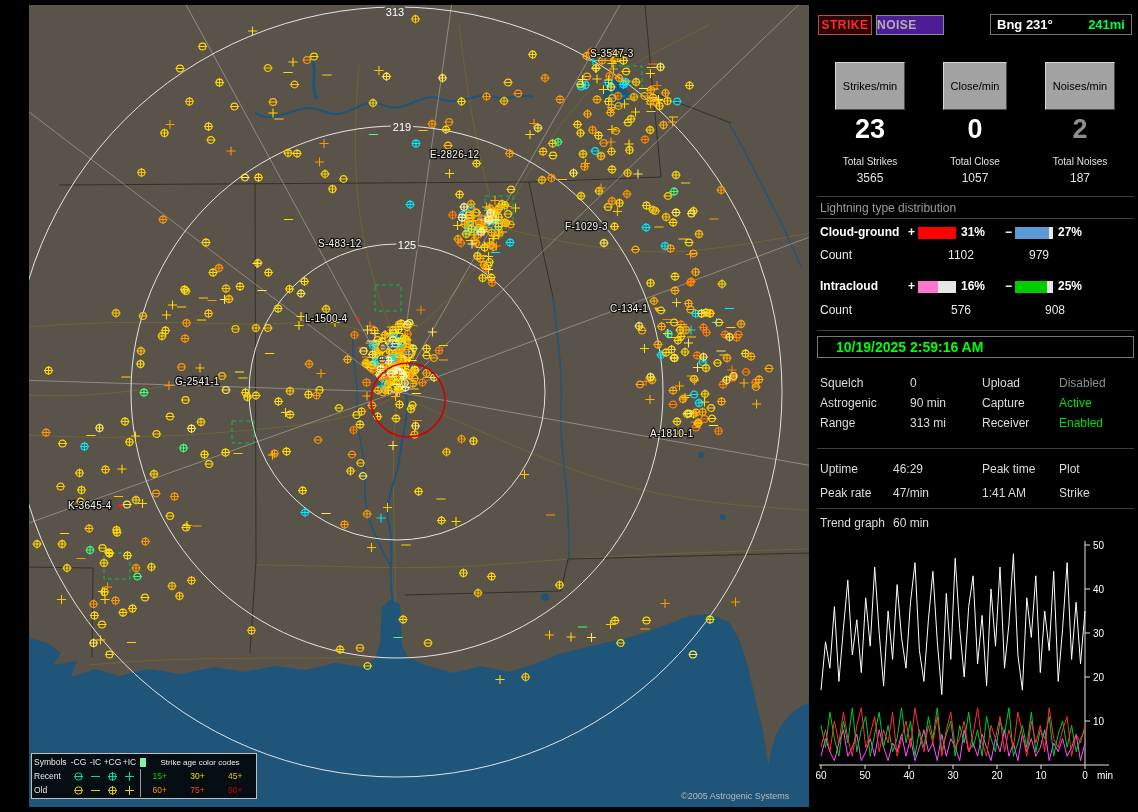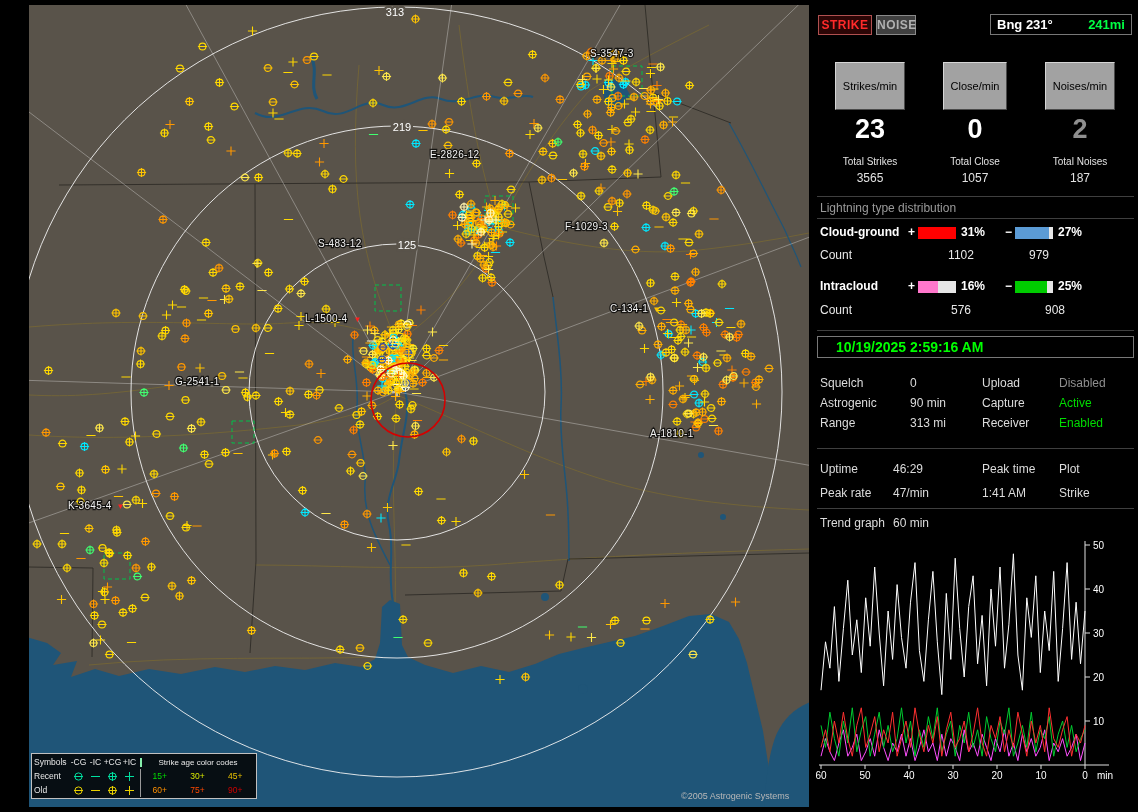--- a/index.html
+++ b/index.html
@@ -8,28 +8,28 @@
   
   #map{position:absolute;left:29px;top:5px;width:780px;height:802px;background:#59534a;overflow:hidden}
   #map svg{display:block}
   .legend{position:absolute;left:2px;bottom:8px;width:226px;border:1px solid #c0c0c0;
     background:rgba(4,4,4,.88);padding:1px 2px;z-index:5}
   .lg-row{display:flex;align-items:center;height:14px}
   .lg-label{width:36px;font-size:8.5px;color:#e8e8e8}
   .lg-sym{width:17px;display:flex;justify-content:center;font-size:8.5px;color:#e8e8e8}
   .lg-ages{flex:1;display:flex;justify-content:space-around;border-left:1px solid #999;
     font-size:8.5px;height:100%;align-items:center;margin-left:2px}
-  .lg-age-head{flex:1;border-left:2px solid #86efac;font-size:8px;text-align:center;color:#e8e8e8;margin-left:2px;line-height:9px}
+  .lg-age-head{flex:1;border-left:6px solid #86efac;font-size:8px;text-align:center;color:#e8e8e8;margin-left:2px;line-height:9px}
   .copyright{position:absolute;left:652px;top:786px;font-size:9px;color:#b8b8b8;z-index:5}
   
   #panel{position:absolute;left:813px;top:0;width:325px;height:812px;background:#000}
   .sep{position:absolute;left:4px;width:317px;border-top:1px solid #3f3f3f;height:0}
   .strike-btn{position:absolute;left:5px;top:15px;width:54px;height:20px;background:#2c0606;
     border:1px solid #b05050;color:#ff2a2a;font-weight:700;font-size:12px;text-align:center;line-height:18px;letter-spacing:.5px}
-  .noise-btn{position:absolute;left:63px;top:15px;width:40px;height:20px;background:#404040;
+  .noise-btn{position:absolute;left:63px;top:15px;width:68px;height:20px;background:#4c1d95;
     border:1px solid #8a8a8a;color:#b0b0b0;font-weight:700;font-size:12px;text-align:left;line-height:18px;letter-spacing:.5px}
   .bearing-box{position:absolute;left:177px;top:14px;width:142px;height:21px;background:#000;border:1px solid #777;
     display:flex;justify-content:space-between;align-items:center;padding:0 6px;font-size:13px;font-weight:700}
   .bng{color:#fff}.bng-mi{color:#00ff44}
   .ccol{position:absolute;top:62px;width:104px;text-align:center}
   .cbtn{display:inline-block;background:#a2a2a2;color:#000;font-size:11px;padding:17px 7px;
     border:1px solid #d6d6d6;border-right-color:#4a4a4a;border-bottom-color:#4a4a4a}
   .crate{margin-top:4px;font-size:27px;font-weight:700;color:#fff;height:32px}
   .crate.dim{color:#8f8f8f}
   .ctlabel{margin-top:10px;font-size:10px;color:#e2e2e2}

